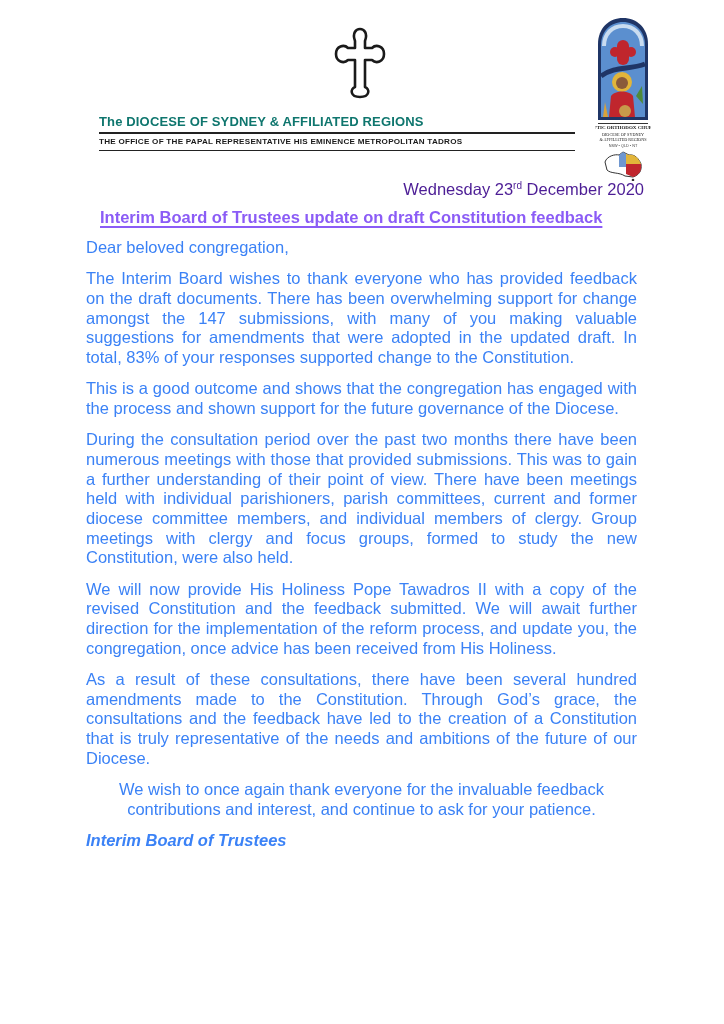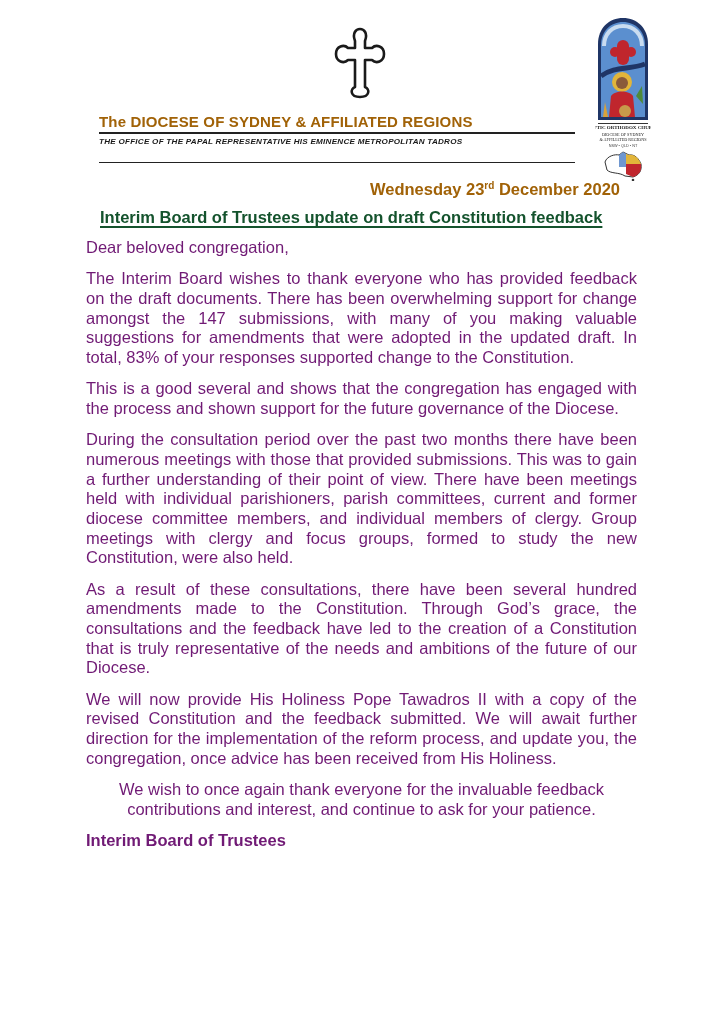--- a/index.html
+++ b/index.html
@@ -5,41 +5,41 @@
     html, body { margin: 0; padding: 0; background: #ffffff; }
     body { width: 724px; height: 1024px; position: relative; overflow: hidden;
            font-family: "Liberation Sans", sans-serif; color: #1e1e1e; }
     .page { position: absolute; left: 0; top: 0; width: 724px; height: 1024px; }
 
     .cross { position: absolute; left: 334px; top: 27px; width: 52px; height: 72px; }
 
     .logo { position: absolute; left: 595px; top: 16px; width: 56px; height: 165px; }
 
     .org-name { position: absolute; left: 99px; top: 113px; width: 476px;
-                font-weight: bold; font-size: 15px; letter-spacing: 0.15px;
-                white-space: nowrap; color: #a16207;
+                font-weight: bold; font-size: 13px; letter-spacing: 0.15px;
+                white-space: nowrap; color: #0f766e;
                 border-bottom: 2px solid #222; padding-bottom: 1px; line-height: 18px; }
     .org-sub { position: absolute; left: 99px; top: 137px; width: 476px;
                font-weight: bold; font-size: 8.1px; letter-spacing: 0.25px;
                white-space: nowrap; color: #1a1a1a;
-               border-bottom: 1.5px solid #222; line-height: 10px; padding-bottom: 15px; font-style: italic; }
+               border-bottom: 1.5px solid #222; line-height: 10px; padding-bottom: 3px; }
 
-    .date { position: absolute; right: 104px; top: 180px; font-weight: bold; font-size: 16.5px;
-            white-space: nowrap; color: #a16207; }
+    .date { position: absolute; right: 80px; top: 180px; font-weight: normal; font-size: 16.5px;
+            white-space: nowrap; color: #4c1d95; }
     .date sup { font-size: 10px; vertical-align: 6px; line-height: 0; }
 
     .title { position: absolute; left: 100px; top: 208px; font-weight: bold; font-size: 16.5px;
              white-space: nowrap; text-decoration: underline; text-underline-offset: 3px;
-             text-decoration-thickness: 1.5px; color: #14532d; }
+             text-decoration-thickness: 1.5px; color: #8b5cf6; }
 
     .body { position: absolute; left: 86px; top: 238px; width: 551px; font-size: 16.5px;
-            line-height: 19.7px; color: #701a75; }
+            line-height: 19.7px; color: #3b82f6; }
     .body p { margin: 0 0 11.5px 0; text-align: justify; }
     .body p.last { text-align: center; }
-    .sig-name { font-weight: bold; margin: 0; }
+    .sig-name { font-weight: bold; margin: 0; font-style: italic; }
     .sig-org { margin: 0; }
   </style>
 </head>
 <body>
 
 <div class="page">
 
   <svg class="cross" viewBox="0 0 52 72">
     <path d="M21 14 C18 6 22 2 26 2 C30 2 34 6 31 14 L31 21 L38 21 C42 17 50 19 50 27 C50 35 42 37 38 33 L31 33 L31 60 C36 62 36 70 26 70 C16 70 16 62 21 60 L21 33 L14 33 C10 37 2 35 2 27 C2 19 10 17 14 21 L21 21 Z" fill="#ffffff" stroke="#1a1a1a" stroke-width="2.6" stroke-linejoin="round"></path>
   </svg>
@@ -79,21 +79,21 @@
   <div class="org-name">The DIOCESE OF SYDNEY &amp; AFFILIATED REGIONS</div>
   <div class="org-sub">THE OFFICE OF THE PAPAL REPRESENTATIVE HIS EMINENCE METROPOLITAN TADROS</div>
 
   <div class="date"><span>Wednesday 23</span><sup>rd</sup><span> December 2020</span></div>
 
   <div class="title">Interim Board of Trustees update on draft Constitution feedback</div>
 
   <div class="body">
     <p>Dear beloved congregation,</p>
     <p>The Interim Board wishes to thank everyone who has provided feedback on the draft documents. There has been overwhelming support for change amongst the 147 submissions, with many of you making valuable suggestions for amendments that were adopted in the updated draft. In total, 83% of your responses supported change to the Constitution.</p>
-    <p>This is a good several and shows that the congregation has engaged with the process and shown support for the future governance of the Diocese.</p>
+    <p>This is a good outcome and shows that the congregation has engaged with the process and shown support for the future governance of the Diocese.</p>
     <p>During the consultation period over the past two months there have been numerous meetings with those that provided submissions. This was to gain a further understanding of their point of view. There have been meetings held with individual parishioners, parish committees, current and former diocese committee members, and individual members of clergy. Group meetings with clergy and focus groups, formed to study the new Constitution, were also held.</p>
+    <p>We will now provide His Holiness Pope Tawadros II with a copy of the revised Constitution and the feedback submitted. We will await further direction for the implementation of the reform process, and update you, the congregation, once advice has been received from His Holiness.</p>
     <p>As a result of these consultations, there have been several hundred amendments made to the Constitution. Through God’s grace, the consultations and the feedback have led to the creation of a Constitution that is truly representative of the needs and ambitions of the future of our Diocese.</p>
-    <p>We will now provide His Holiness Pope Tawadros II with a copy of the revised Constitution and the feedback submitted. We will await further direction for the implementation of the reform process, and update you, the congregation, once advice has been received from His Holiness.</p>
     <p class="last">We wish to once again thank everyone for the invaluable feedback contributions and interest, and continue to ask for your patience.</p>
     <p class="sig-name">Interim Board of Trustees</p>
   </div>
 
 </div>
 
 </body></html>

